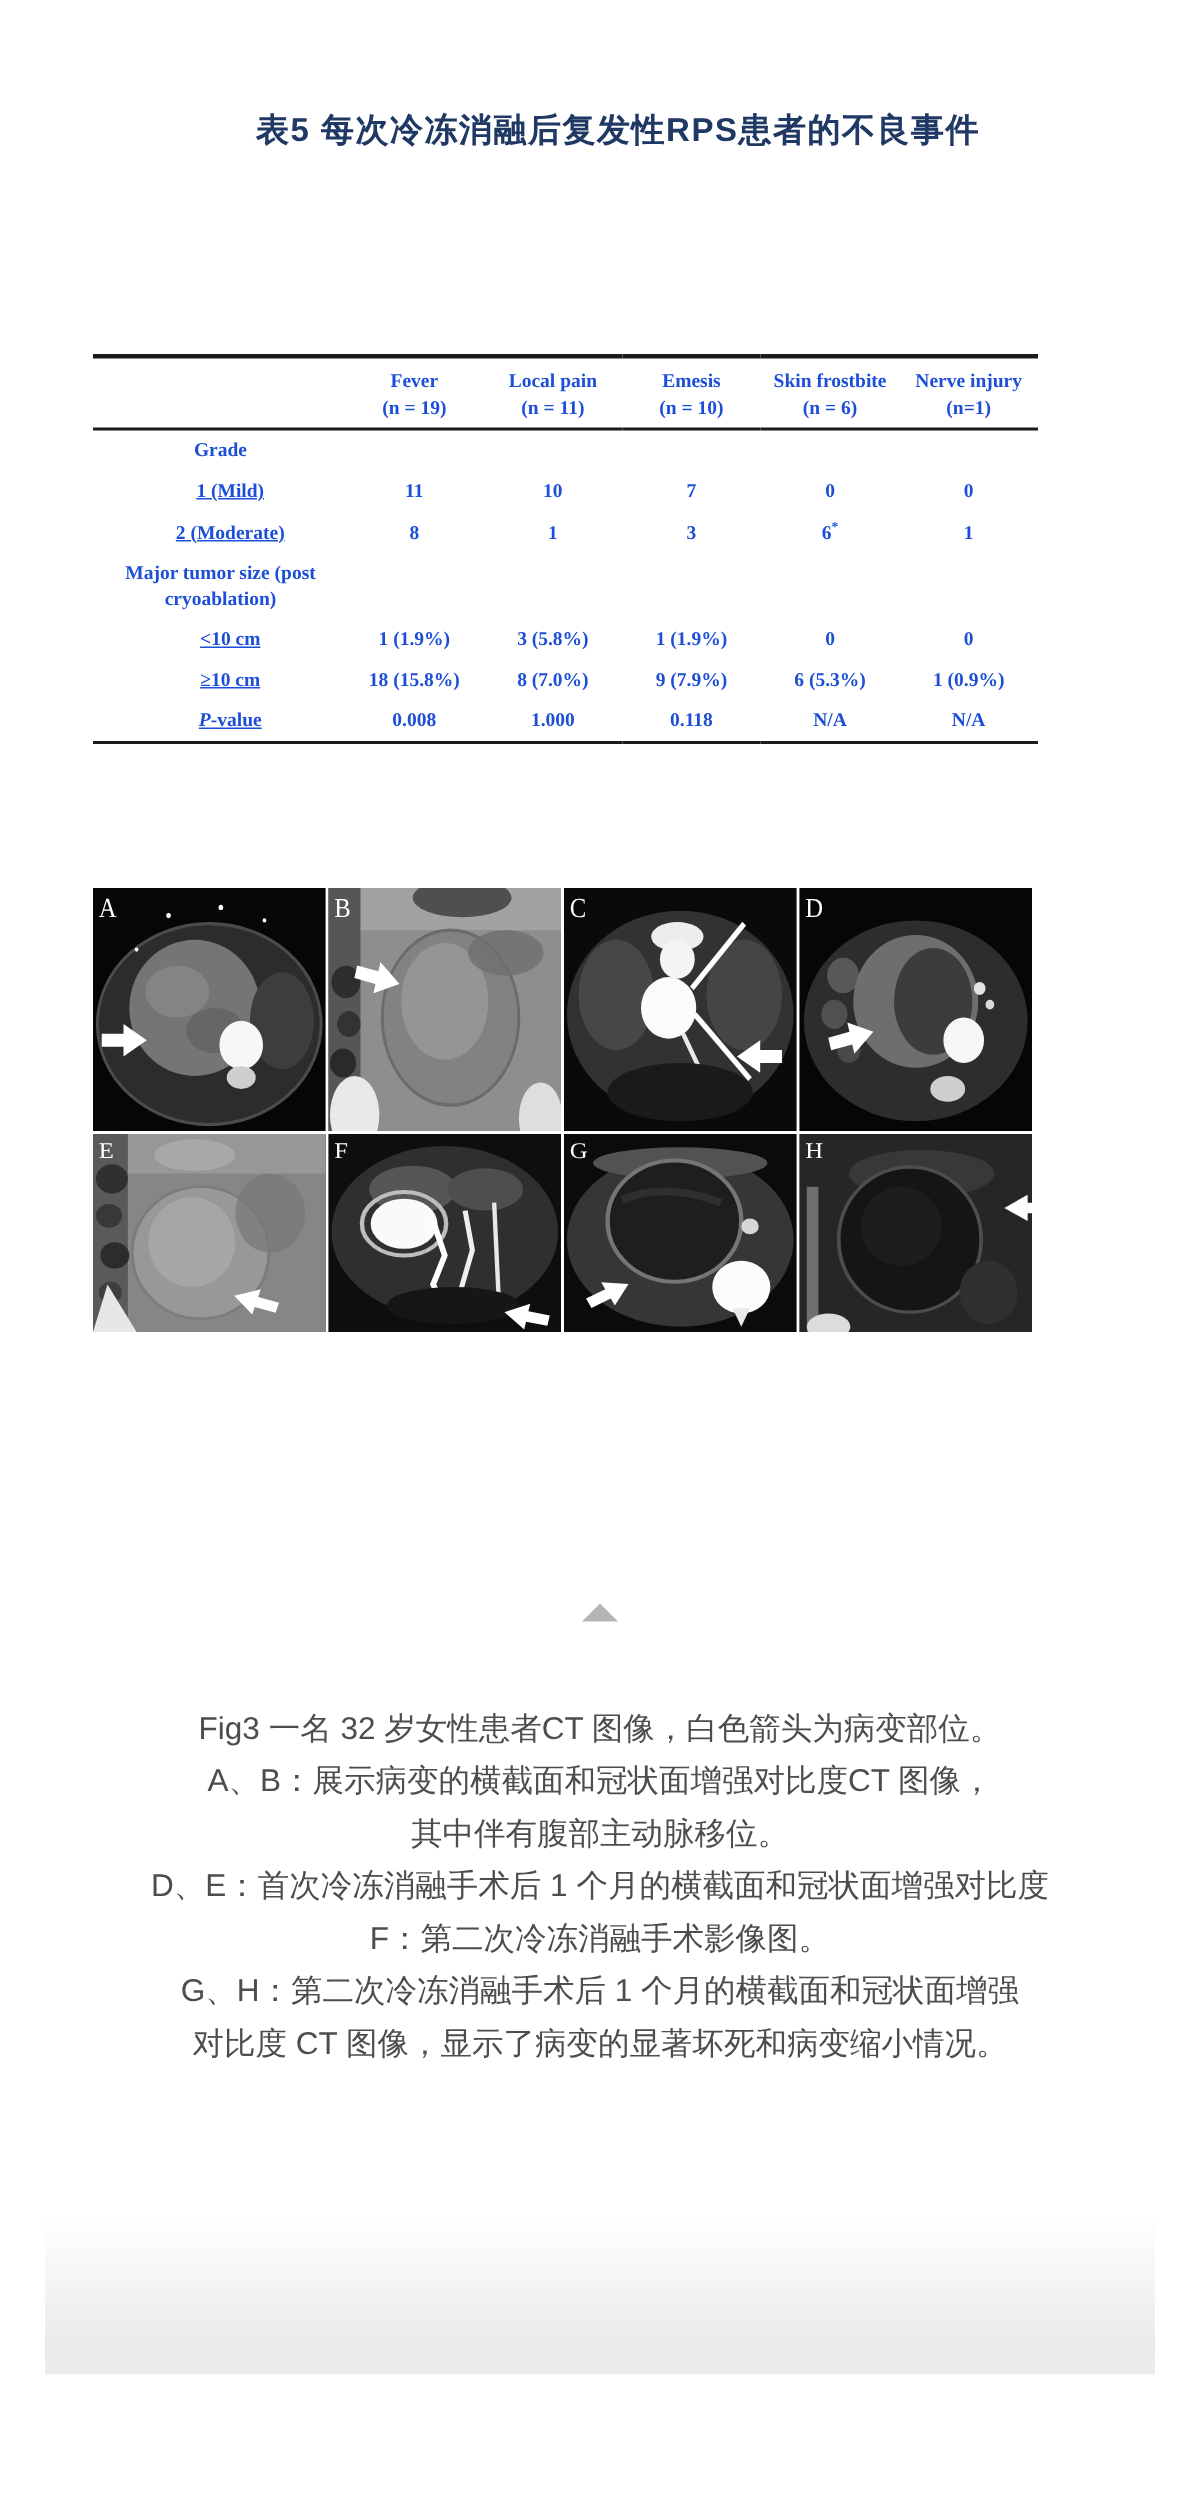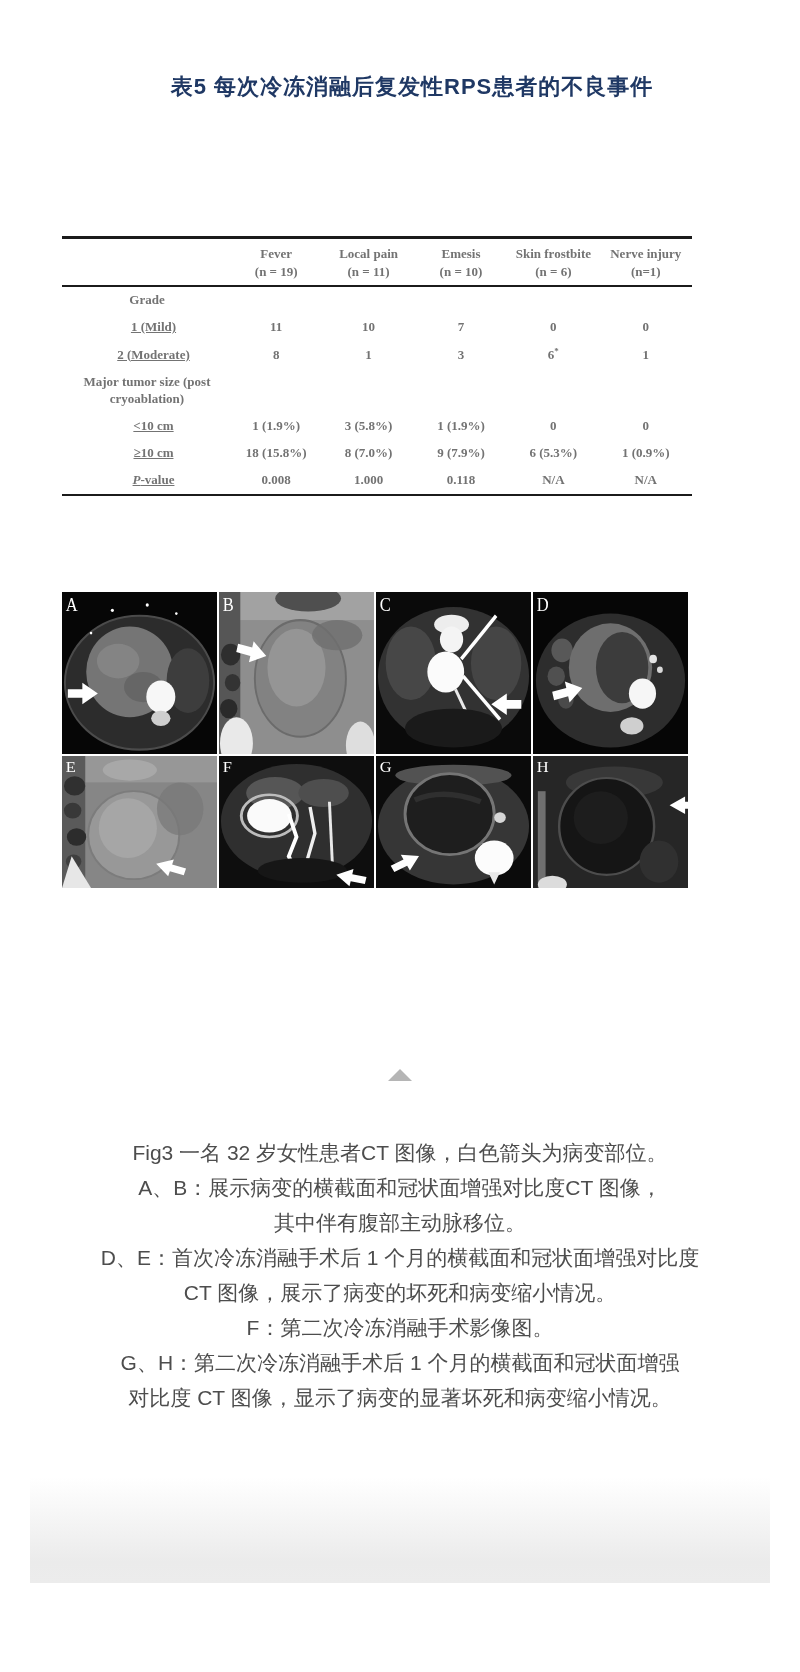--- a/index.html
+++ b/index.html
@@ -19,21 +19,21 @@
 
   
   .table-wrap {
     position:absolute; top:236px; left:62px; width:630px;
     filter: blur(0.35px);
   }
   table.paper-table {
     width:100%; border-collapse:collapse; table-layout:fixed;
     border-top:3px solid #1b1b1b; border-bottom:2px solid #1b1b1b;
     font-family:"Liberation Serif", serif; font-weight:bold;
-    color:#737373; font-size:13px;
+    color:#1d4ed8; font-size:13px;
   }
   table.paper-table th.corner, table.paper-table td.row-label { width:168px; }
   table.paper-table thead th {
     border-bottom:2px solid #1b1b1b; padding:6px 2px 5px;
     text-align:center; vertical-align:bottom; line-height:1.35; font-weight:bold;
   }
   table.paper-table td { padding:5px 2px; text-align:center; line-height:1.3; }
   table.paper-table td.row-label { text-align:center; padding-left:4px; }
   tr.row-item td.row-label, tr.row-pvalue td.row-label { padding-left:17px;text-decoration:underline; }
   table.paper-table sup { font-size:9px; }
@@ -329,19 +329,18 @@
 
 <div class="scroll-hint">
   <div class="tri-up" style="border-bottom-color: rgb(181, 181, 181);"></div>
 </div>
 
 <div class="caption" style="color: rgb(77, 77, 77);">
     <div>Fig3 一名 32 岁女性患者CT 图像，白色箭头为病变部位。</div>
     <div>A、B：展示病变的横截面和冠状面增强对比度CT 图像，</div>
     <div>其中伴有腹部主动脉移位。</div>
     <div>D、E：首次冷冻消融手术后 1 个月的横截面和冠状面增强对比度</div>
-    <div>CT 图像，展示了病变的坏死和病变缩小情况。</div>
     <div>F：第二次冷冻消融手术影像图。</div>
     <div>G、H：第二次冷冻消融手术后 1 个月的横截面和冠状面增强</div>
     <div>对比度 CT 图像，显示了病变的显著坏死和病变缩小情况。</div>
   </div>
 
 <div class="fade-band"></div>
 
 </body></html>

